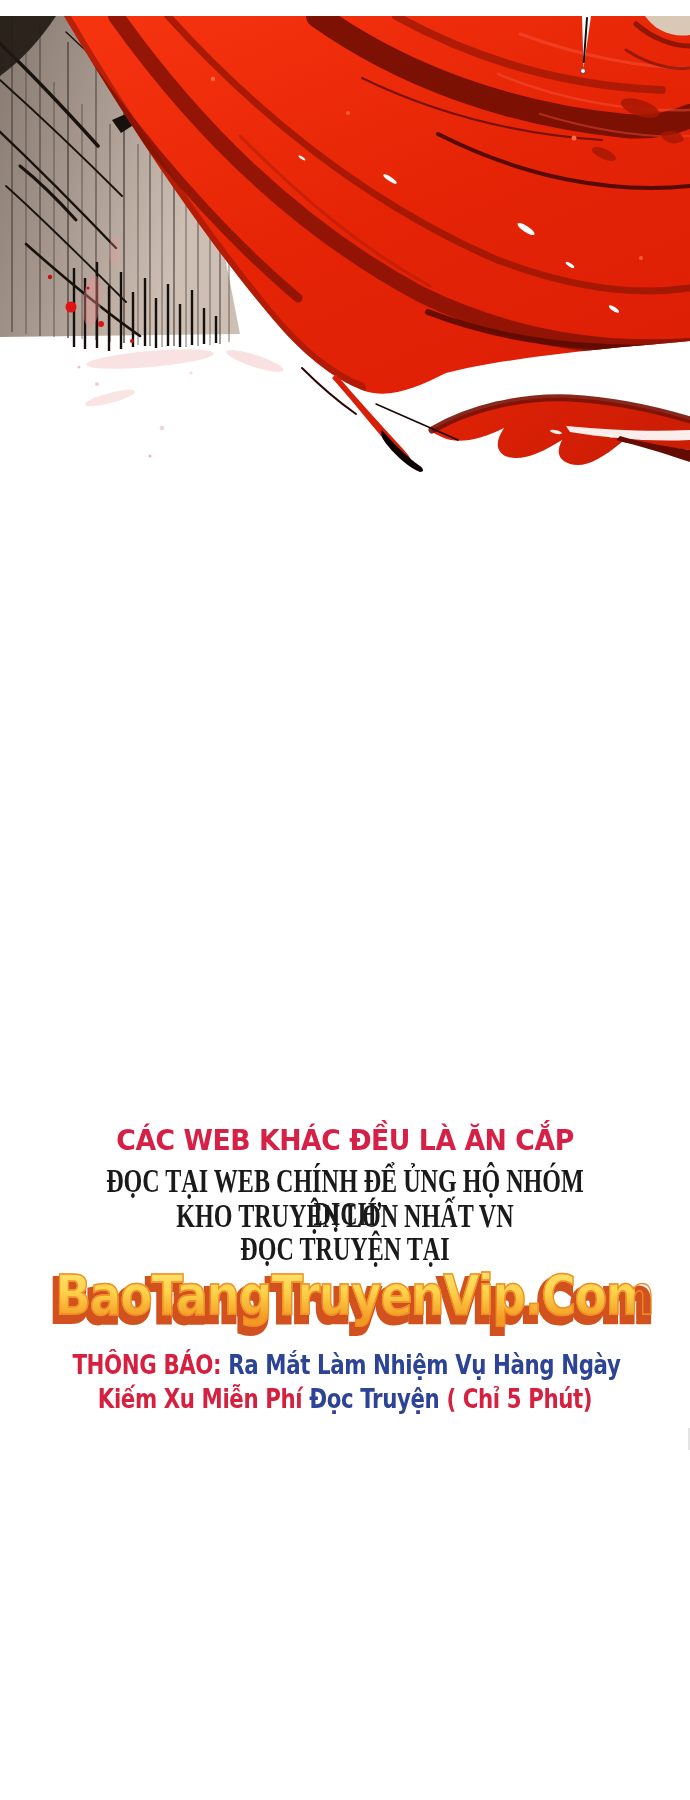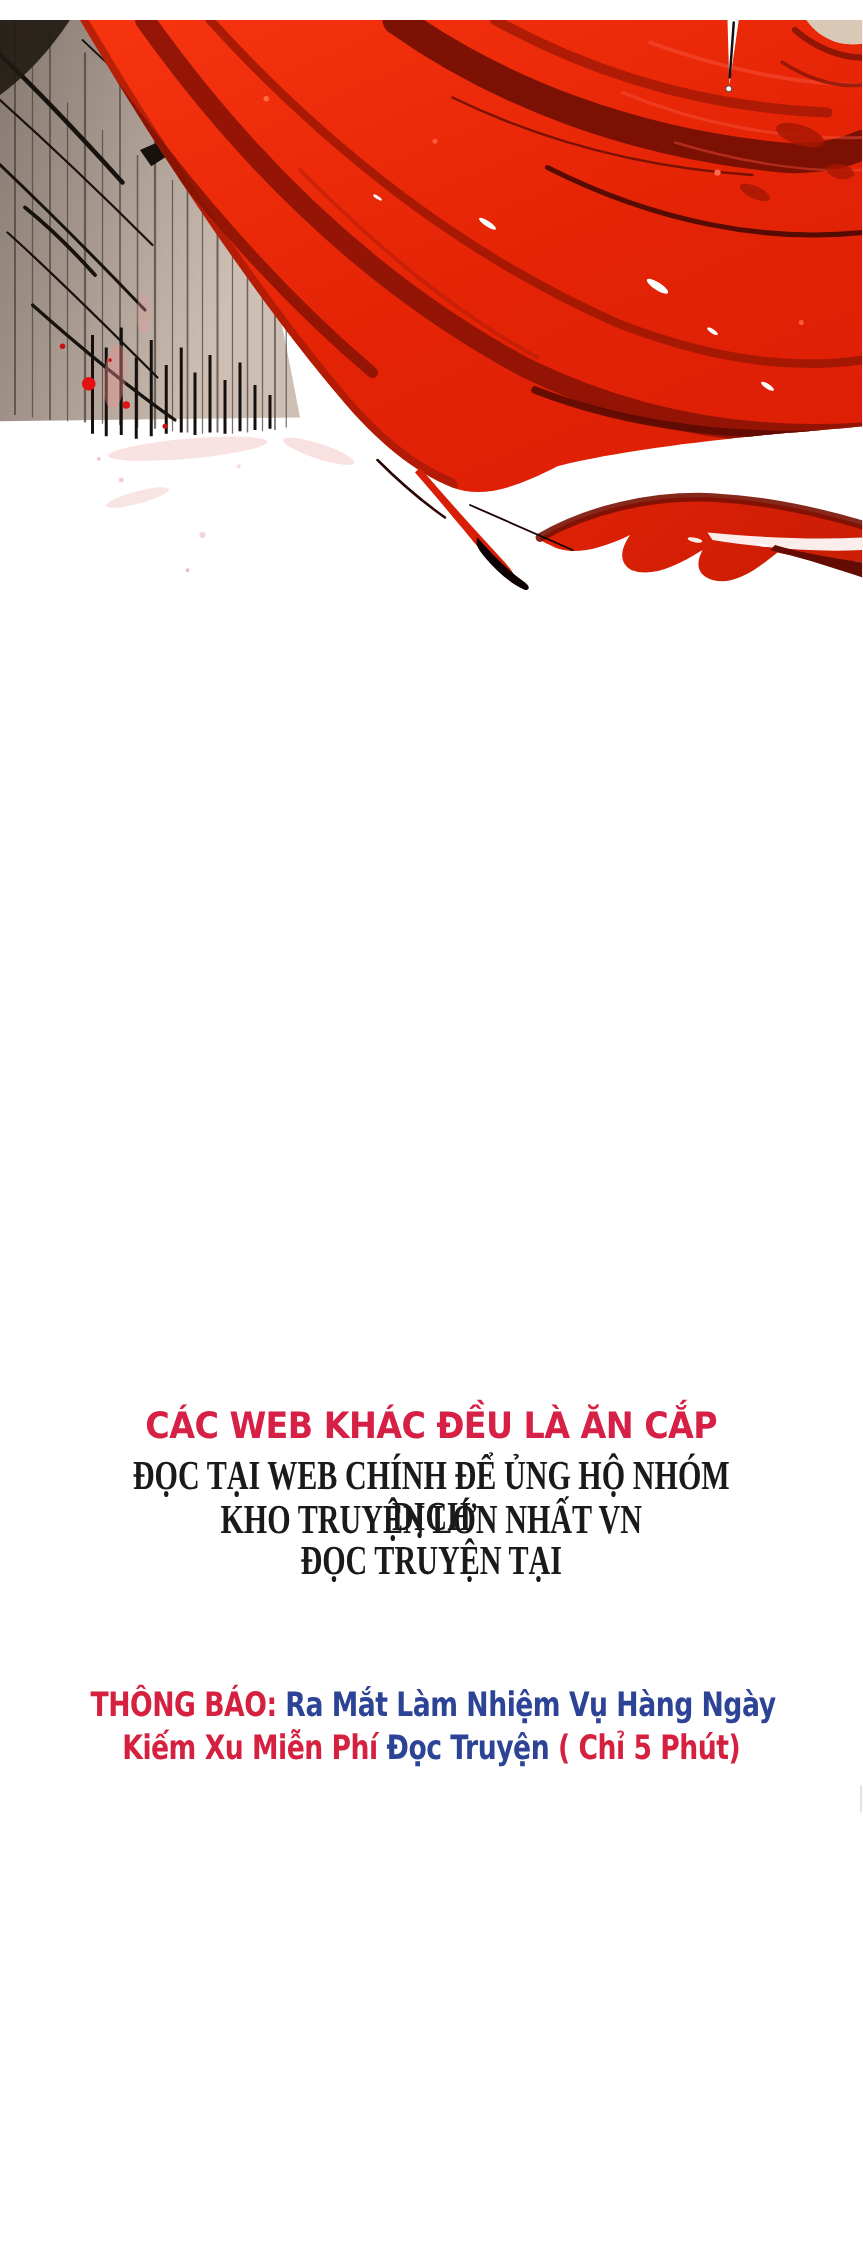--- a/index.html
+++ b/index.html
@@ -195,19 +195,23 @@
     </g>
     <path d="M645 0 L690 0 L690 19 C670 22 654 13 645 0 Z" fill="#d9c8b6"></path>
   </svg>
 
   <div class="headline">CÁC WEB KHÁC ĐỀU LÀ ĂN CẮP</div>
 
   <div class="serifline l1">ĐỌC TẠI WEB CHÍNH ĐỂ ỦNG HỘ NHÓM DỊCH</div>
   <div class="serifline l2">KHO TRUYỆN LỚN NHẤT VN</div>
   <div class="serifline l3">ĐỌC TRUYỆN TẠI</div>
 
+  <div class="site-wrap">
+    <div class="site site-shadow">BaoTangTruyenVip.Com</div>
+    <div class="site site-main">BaoTangTruyenVip.Com</div>
+  </div>
 
   <div class="notice n1"><span class="nr">THÔNG BÁO:</span><span class="nb"> Ra Mắt Làm Nhiệm Vụ Hàng Ngày</span></div>
 
   <div class="notice n2"><span class="nr">Kiếm Xu Miễn Phí</span><span class="nb"> Đọc Truyện </span><span class="nr">( Chỉ 5 Phút)</span></div>
 
   <div class="edge-artifact"></div>
 </div>
 
 </body></html>

